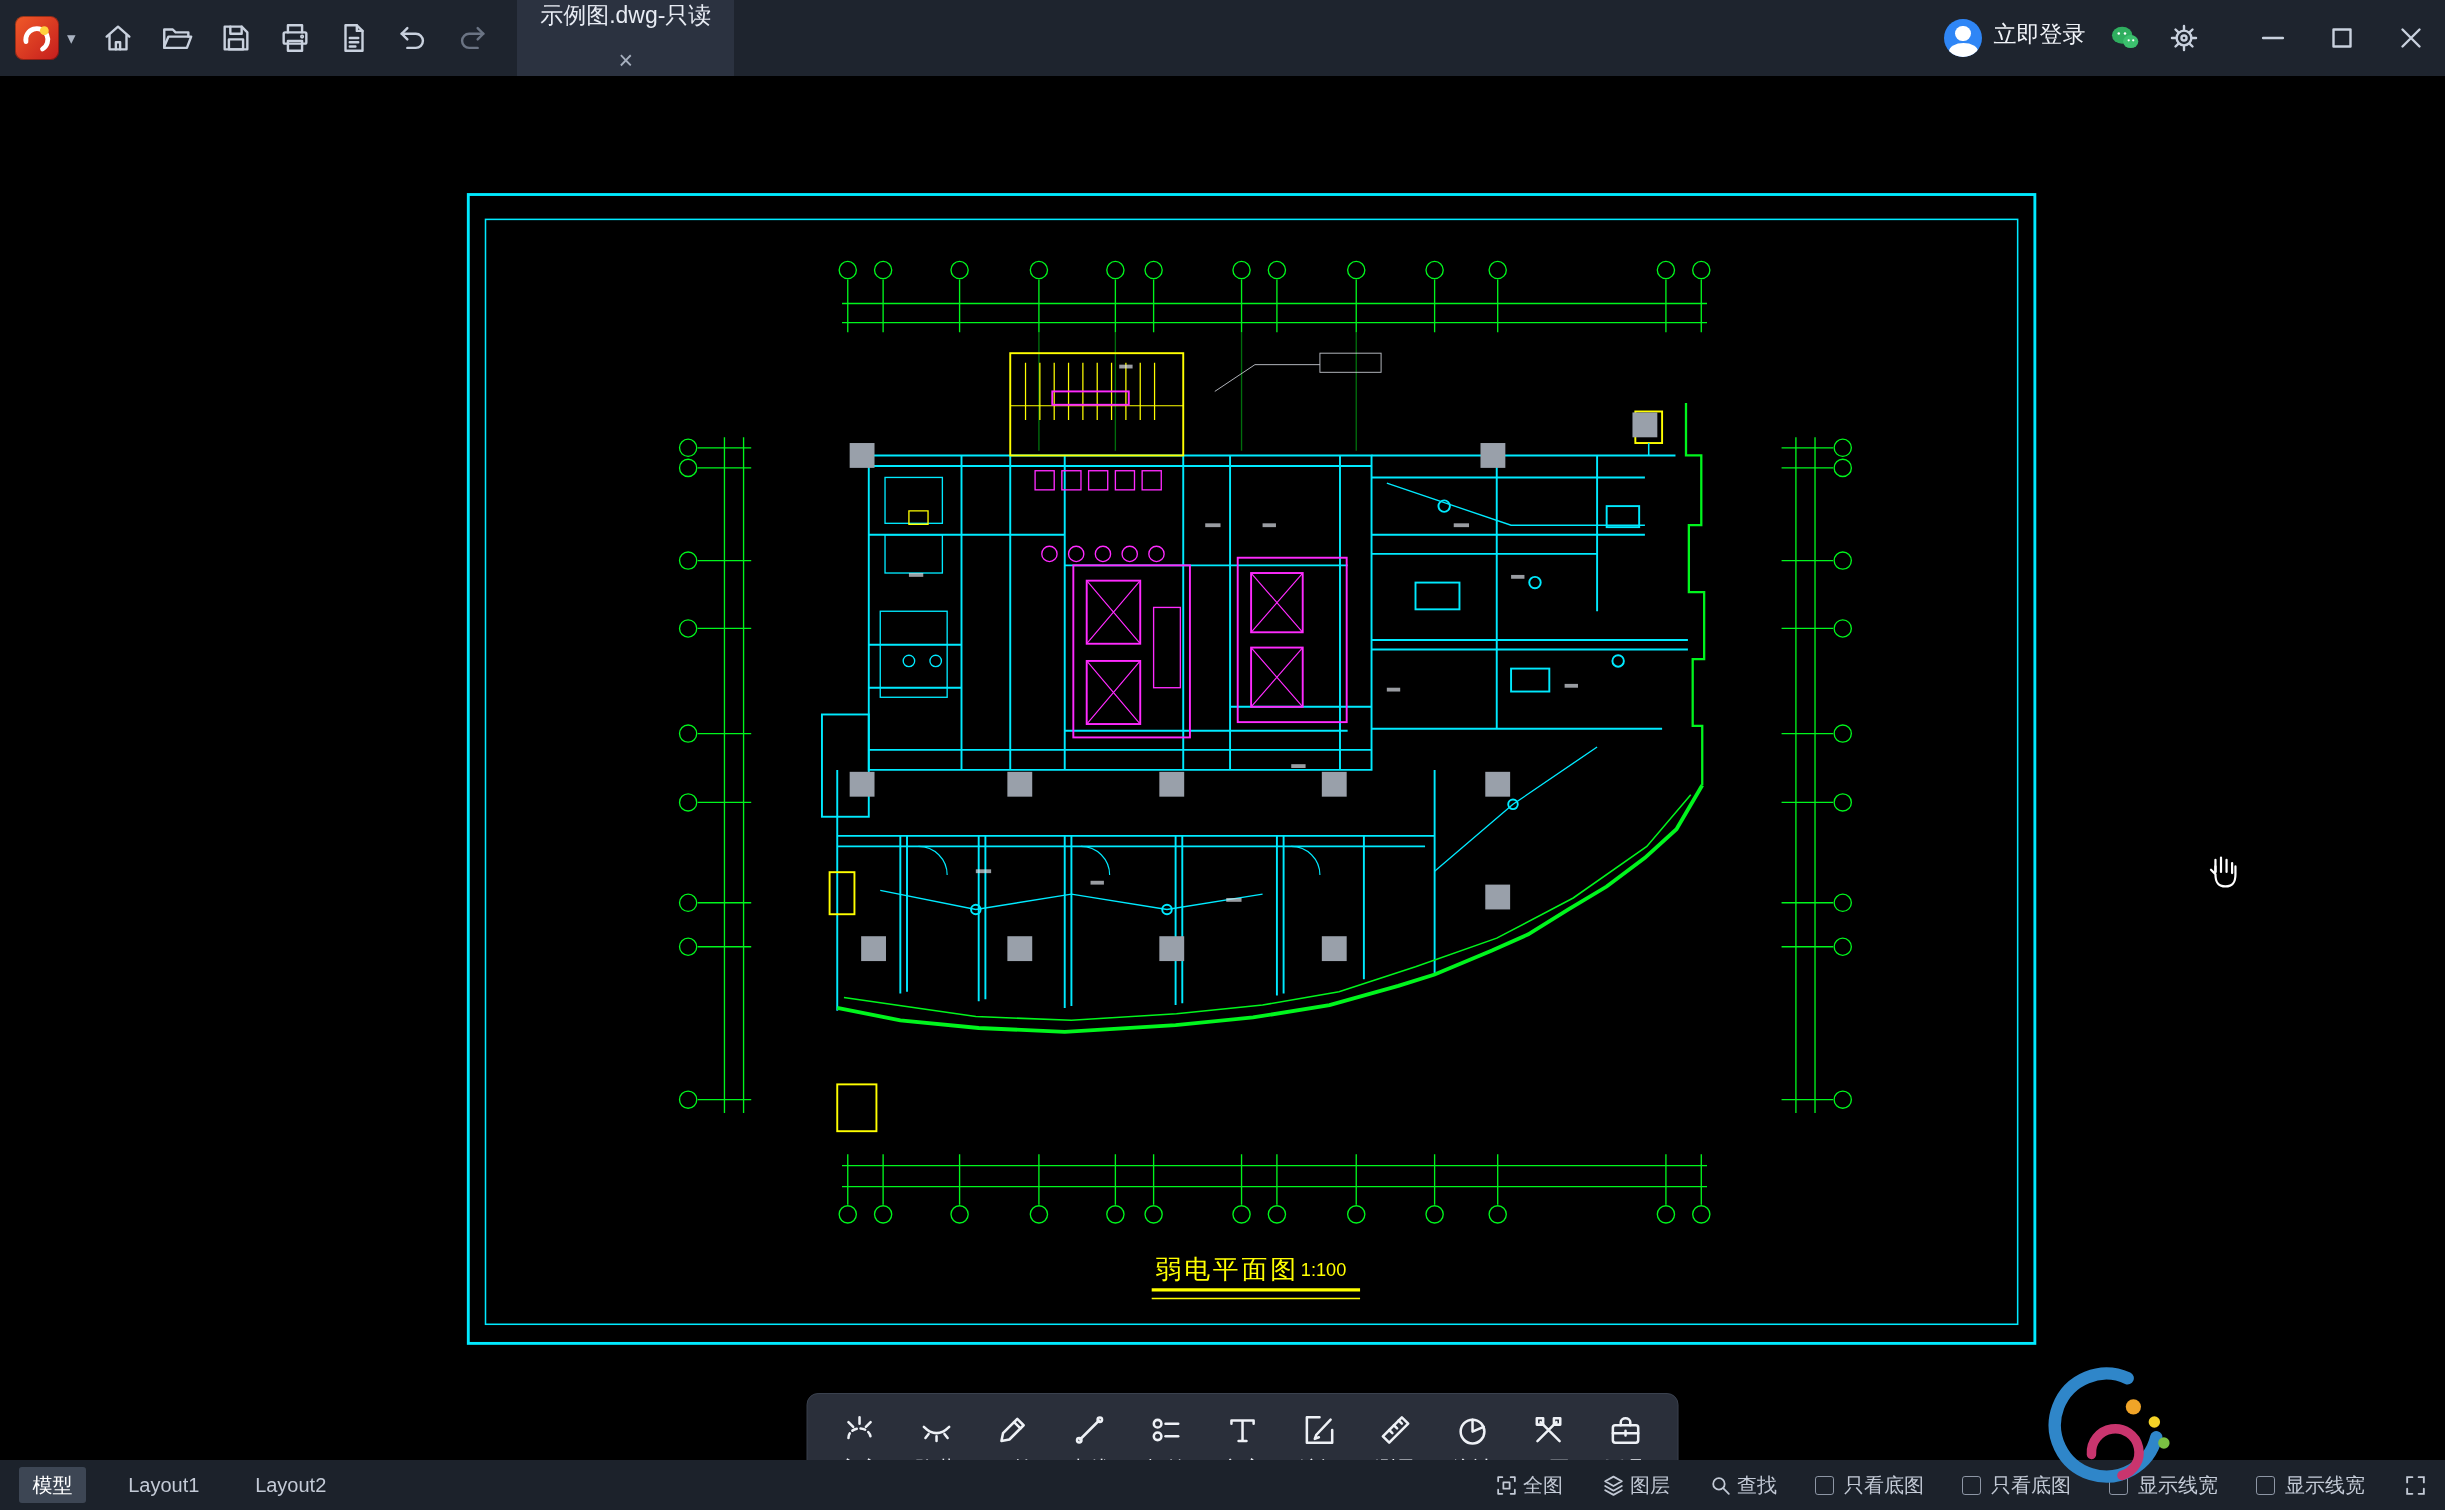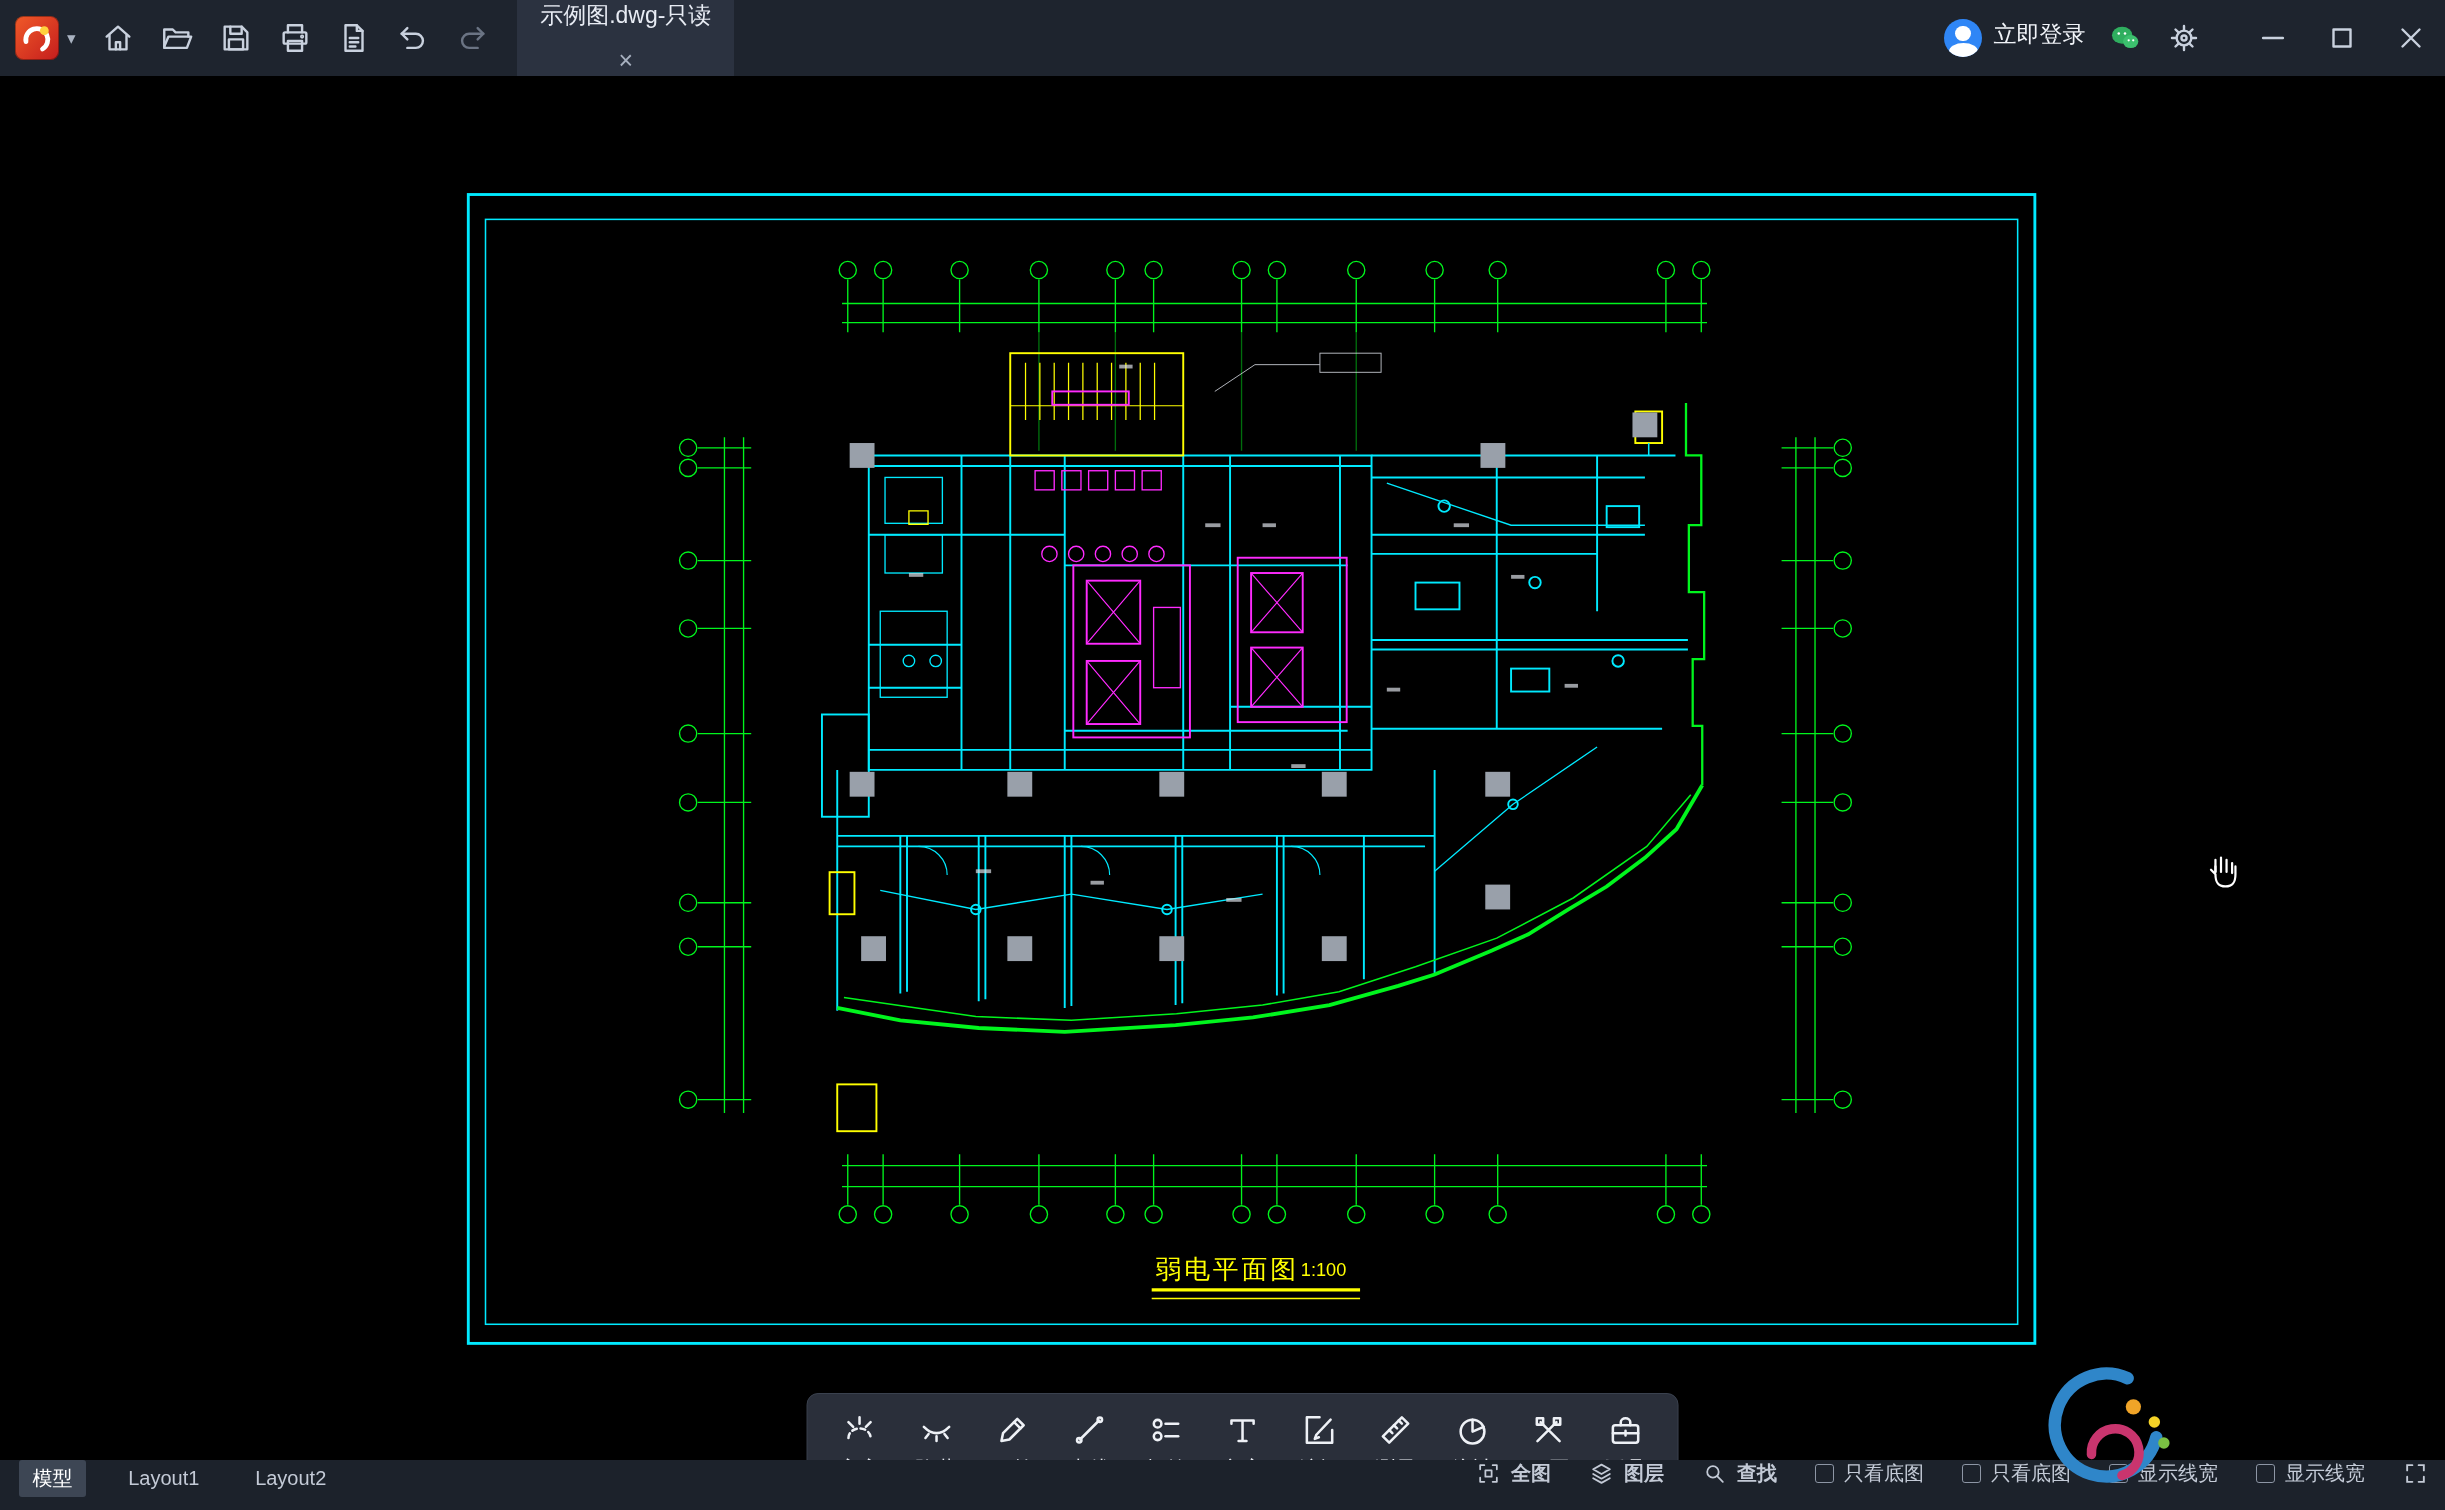--- a/index.html
+++ b/index.html
@@ -41,26 +41,26 @@
                display:flex; align-items:center; padding:11.5px 19px 9.6px; gap:9.6px;
                box-shadow:0 5.7px 23px rgba(0,0,0,.55); z-index:30; }
   .ft-item { width:67px; display:flex; flex-direction:column; align-items:center; gap:5.7px;
              cursor:pointer; border-radius:7.6px; padding:5.7px 0 3.8px; }
   .ft-item svg { width:38px; height:38px; stroke:#eef1f6; fill:none; stroke-width:1.6;
                  stroke-linecap:round; stroke-linejoin:round; }
   .ft-label { font-size:21px; color:#e8ebf1; }
 
   
   .statusbar { position:absolute; left:0; right:0; bottom:0; height:50px; background:#1c222b;
-               display:flex; align-items:flex-start; color:#c3cad6; font-size:20px; z-index:40;margin-top:47px; }
+               display:flex; align-items:center; color:#c3cad6; font-size:20px; z-index:40;margin-top:47px; }
   .sb-left { display:flex; align-items:center; gap:29px; margin-left:19px; }
   .sb-tab { cursor:pointer; padding:4.8px 13.4px; border-radius:2.9px; }
   .sb-tab.active { background:#3d4654; color:#ffffff; }
   .sb-right { margin-left:auto; display:flex; align-items:center; gap:38px; margin-right:17px; }
-  .sb-tool { display:flex; align-items:center; gap:10px; cursor:pointer;font-weight:bold; }
+  .sb-tool { display:flex; align-items:center; gap:4px; cursor:pointer; }
   .sb-tool svg { width:25px; height:25px; stroke:#c3cad6; fill:none; stroke-width:1.7;
                  stroke-linecap:round; stroke-linejoin:round; }
   .sb-check { display:flex; align-items:center; gap:10px; cursor:pointer; }
   .cbox { width:19px; height:19px; border:1.9px solid #8d96a5; border-radius:2.9px; background:transparent; }
   .sb-expand { cursor:pointer; display:flex; align-items:center; }
   .sb-expand svg { width:25px; height:25px; stroke:#c3cad6; fill:none; stroke-width:1.8; stroke-linecap:round; }
 
   
   .cursor-hand { position:absolute; left:2181px; top:776px; z-index:60; pointer-events:none; }
   .watermark { position:absolute; left:2015px; top:1363px; z-index:55; pointer-events:none; }

